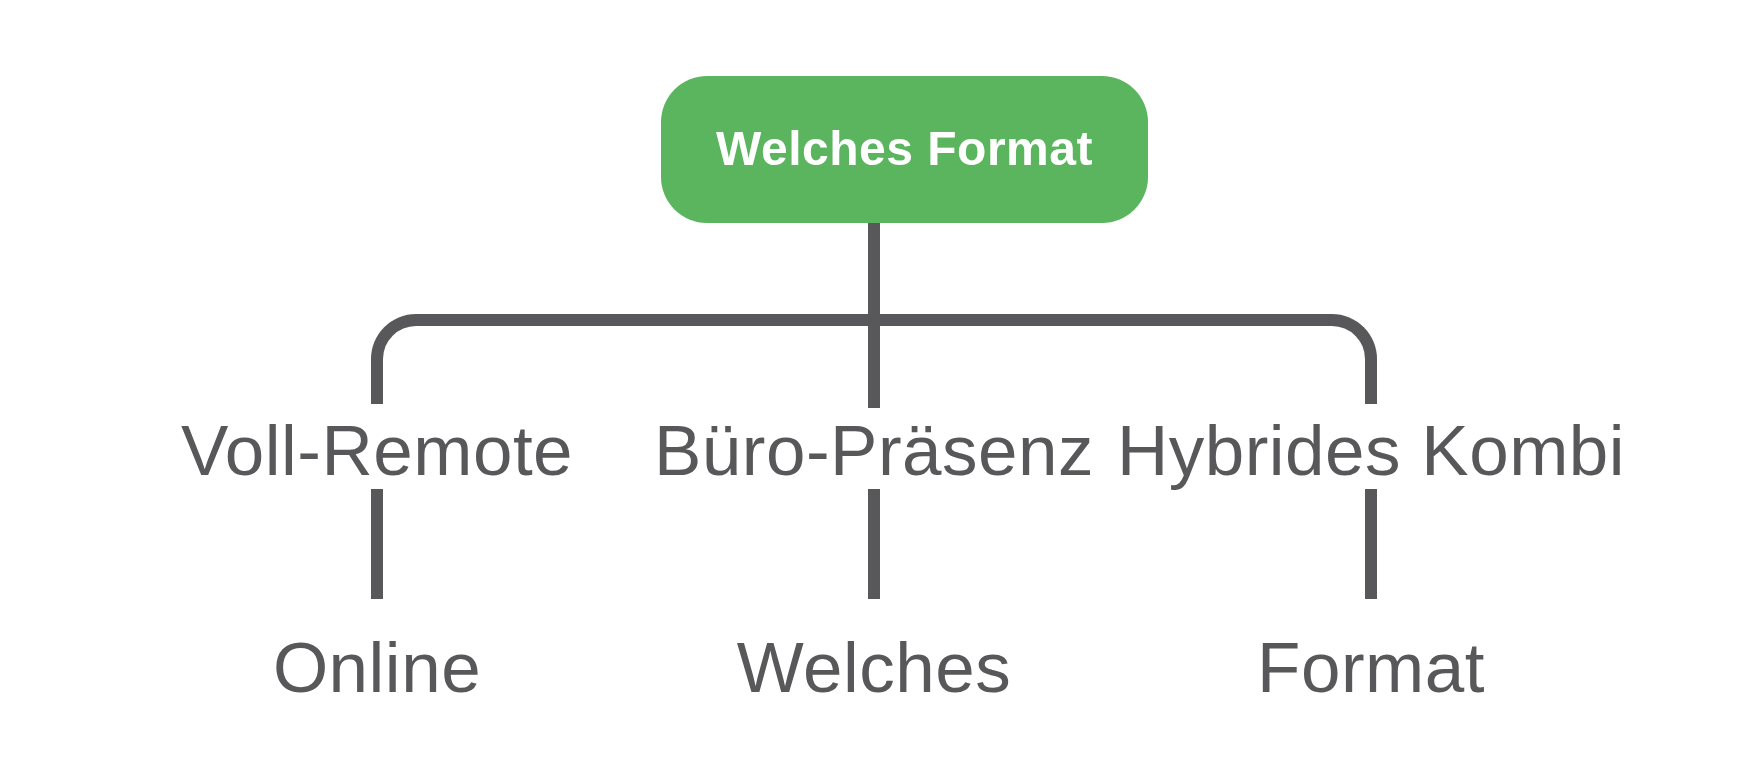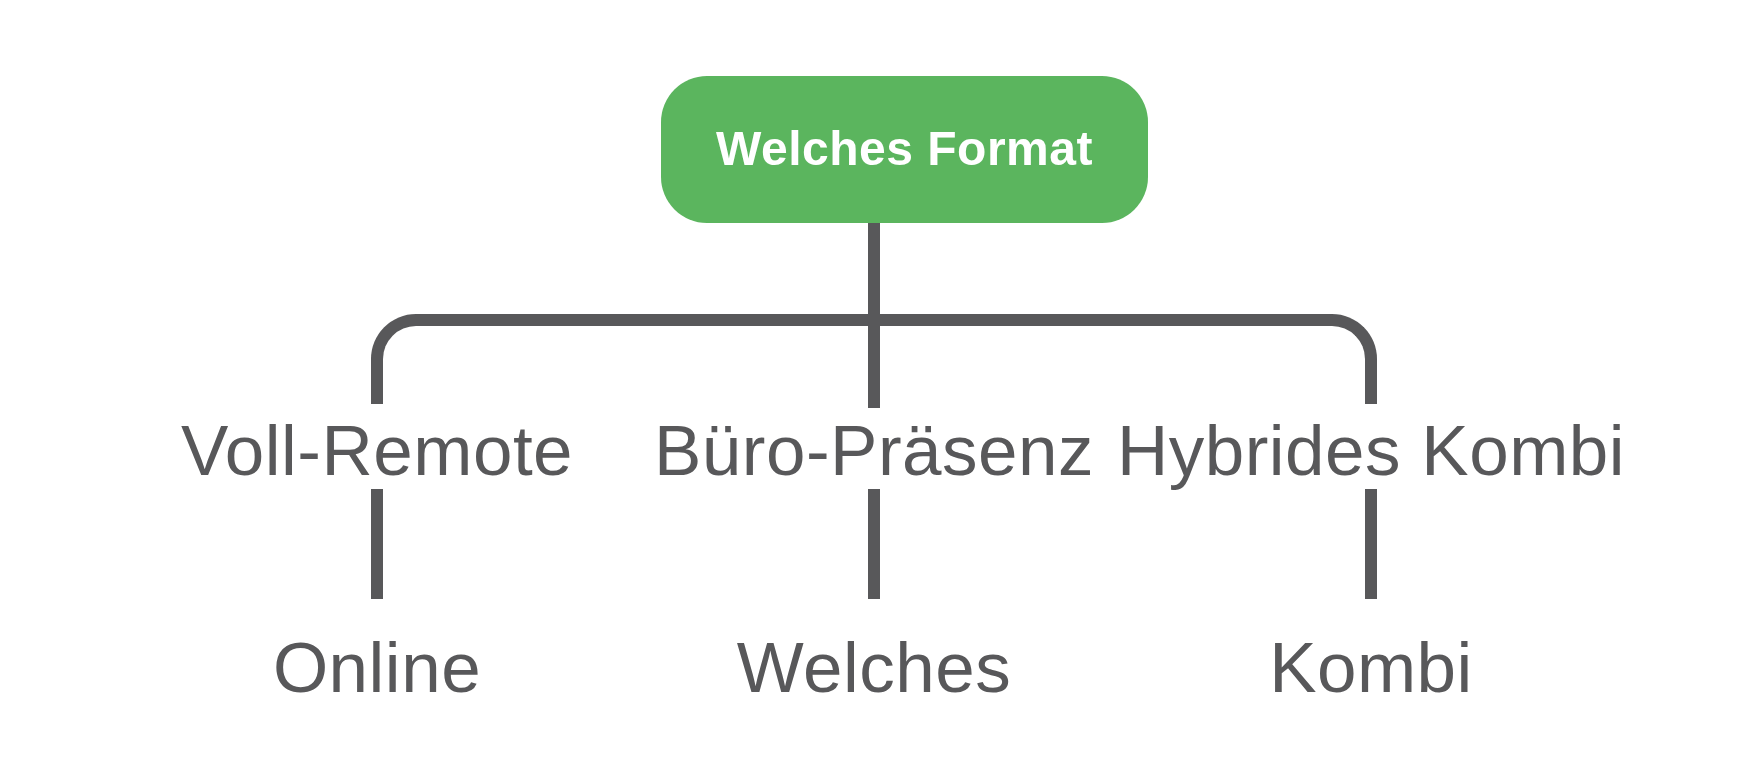--- a/index.html
+++ b/index.html
@@ -83,15 +83,15 @@
   <div class="stub s0"></div>
   <div class="stub s1"></div>
   <div class="stub s2"></div>
 
   <div class="label upper c0">Voll-Remote</div>
   <div class="label upper c1">Büro-Präsenz</div>
   <div class="label upper c2">Hybrides Kombi</div>
 
   <div class="label lower c0">Online</div>
   <div class="label lower c1">Welches</div>
-  <div class="label lower c2">Kombi</div>
+  <div class="label lower c2">Format</div>
 
 </div>
 
 </body></html>

